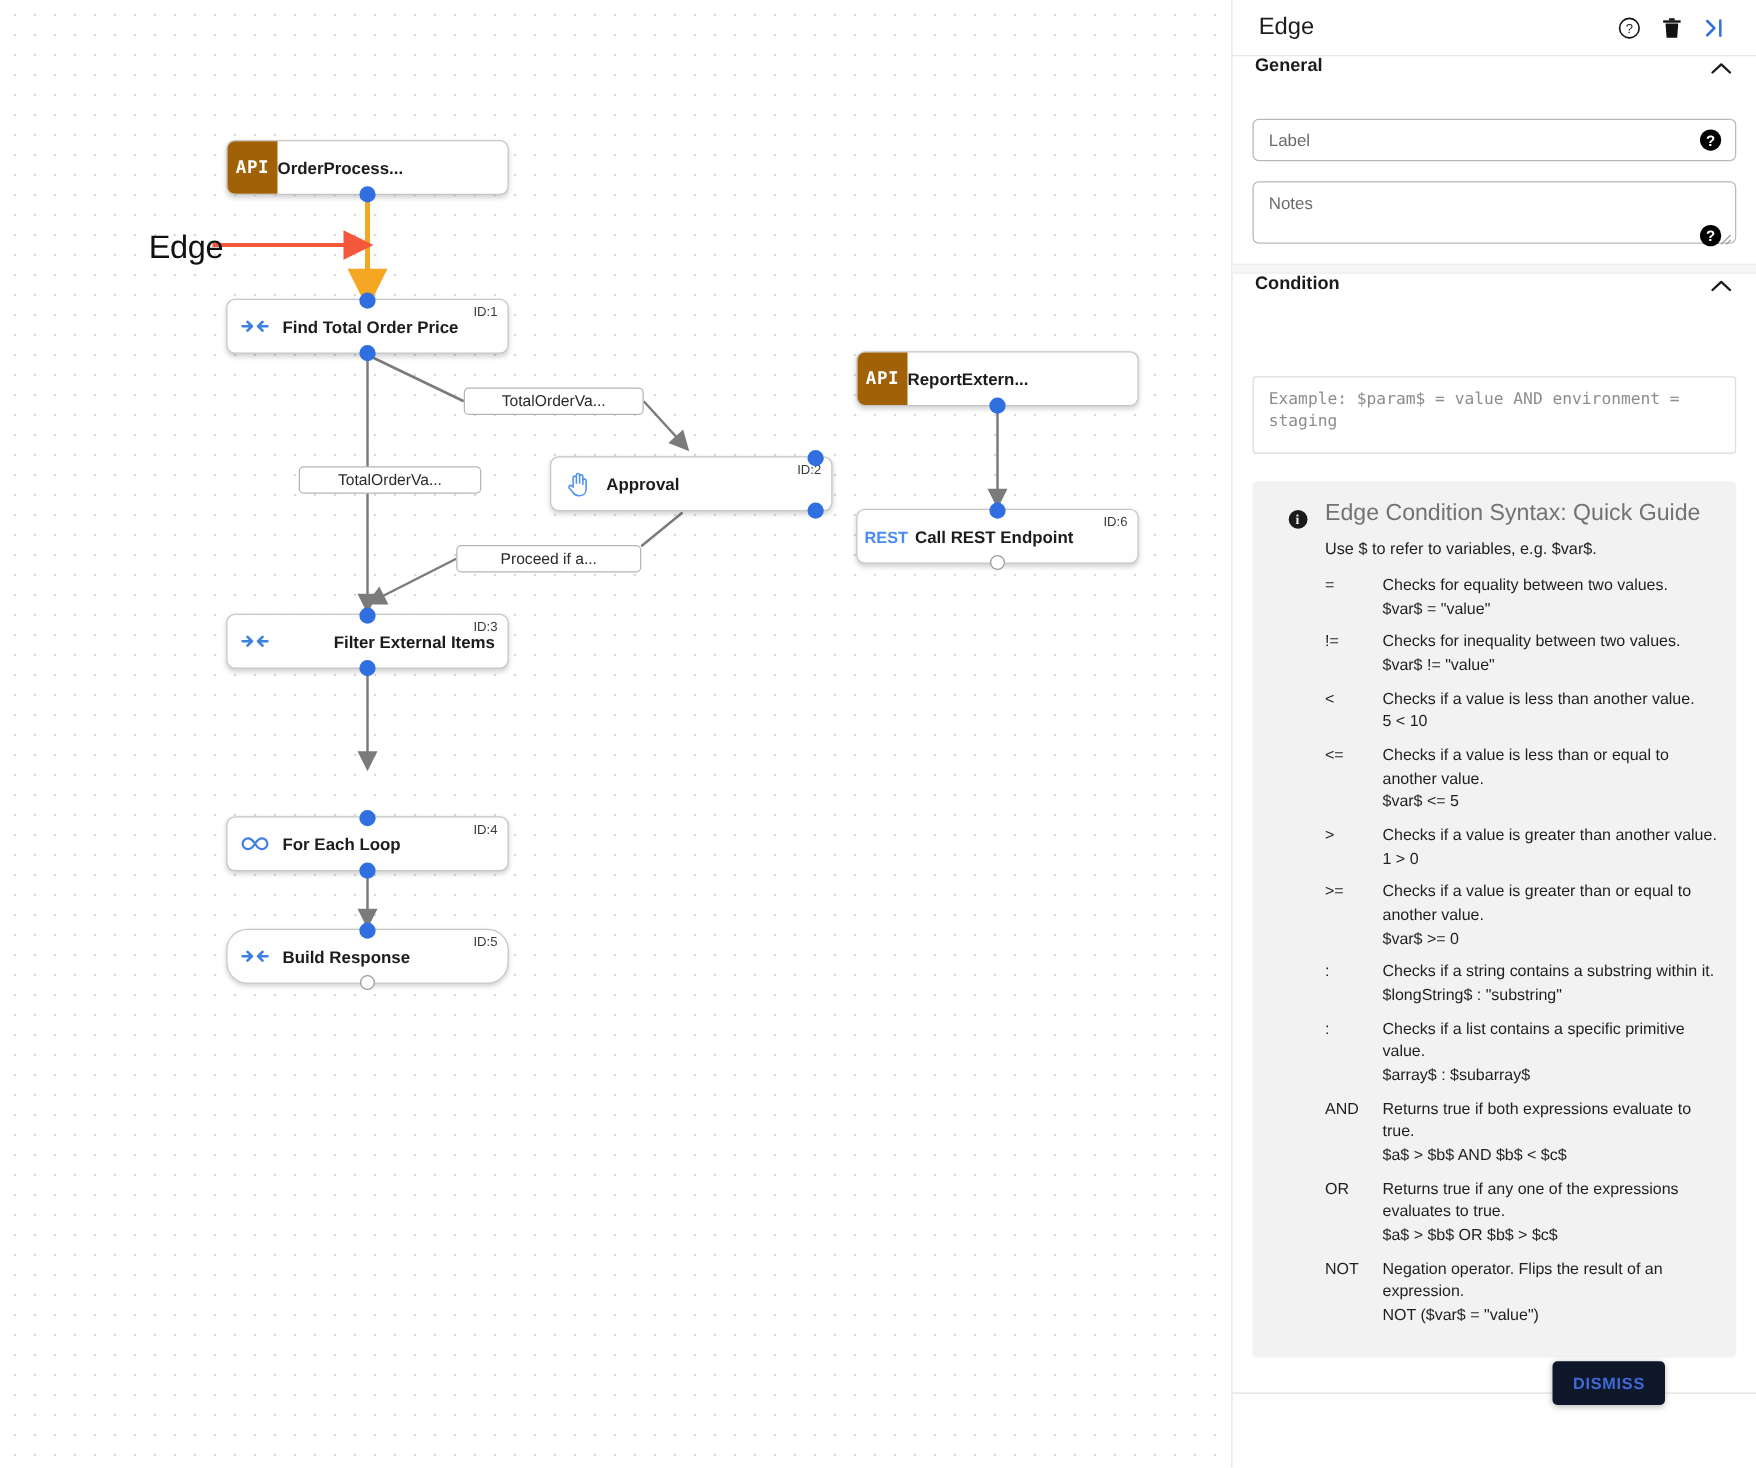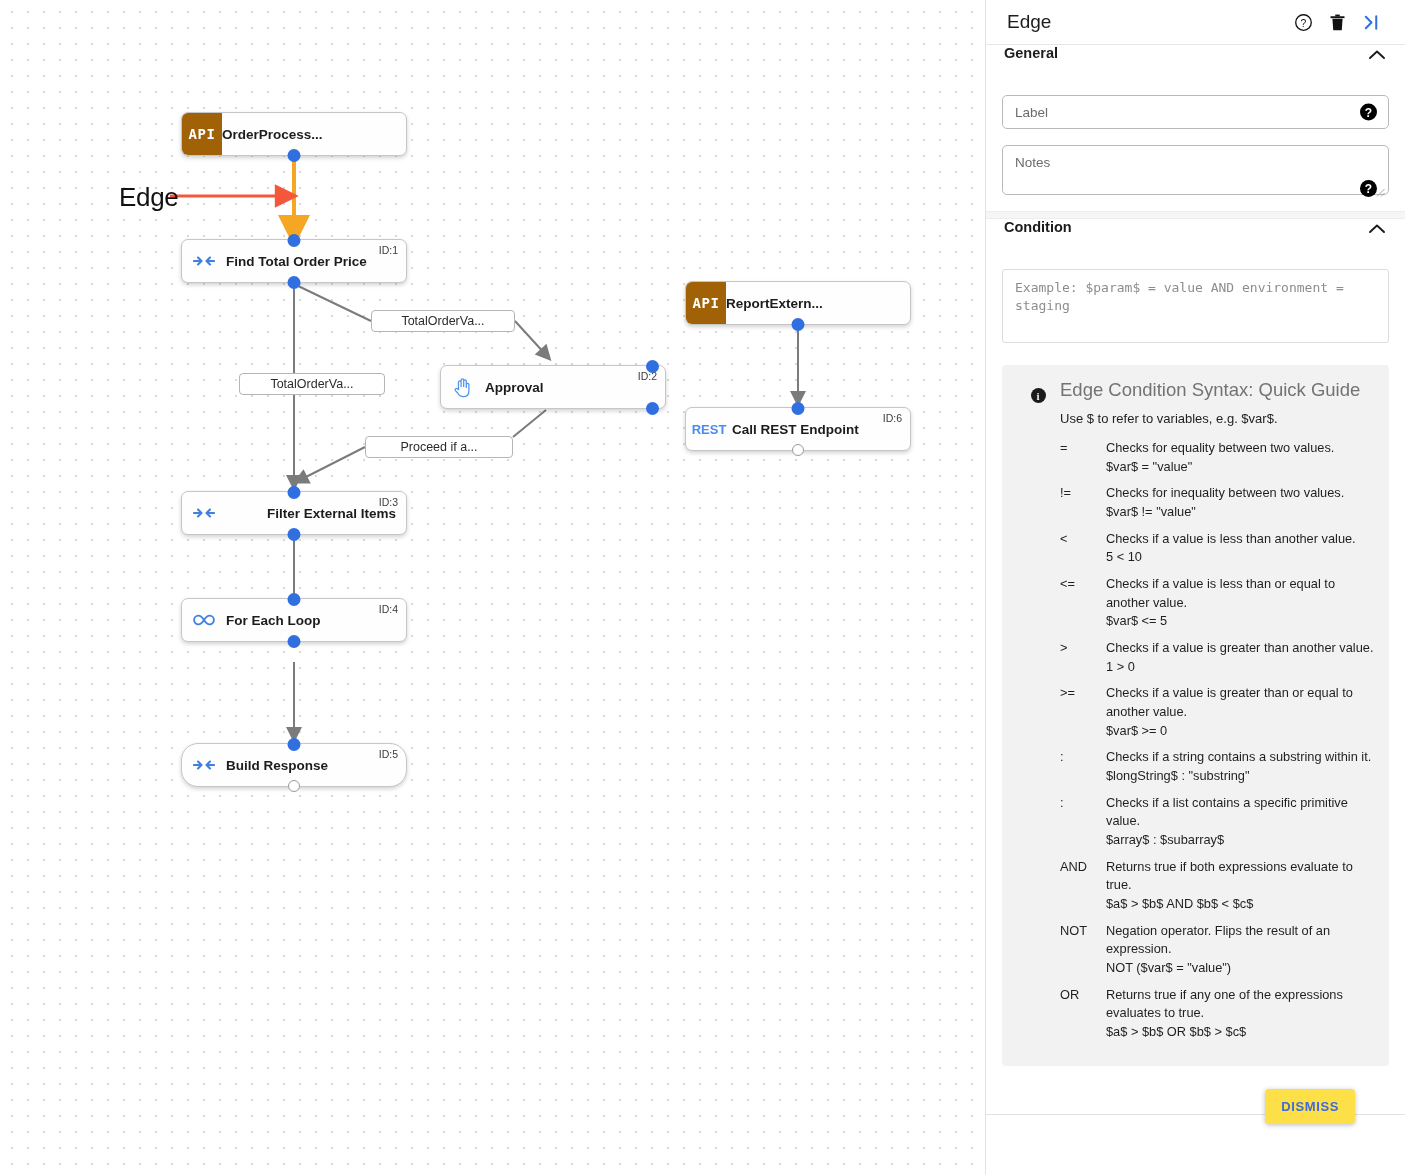--- a/index.html
+++ b/index.html
@@ -181,27 +181,28 @@
   .field.multi .fhelp { top: 34px; }
   .resize-grip {
     position: absolute; right: 3px; bottom: 2px;
     width: 9px; height: 9px;
     cursor: nwse-resize;
   }
 
   .cond-box {
     border: 1px solid #dcdcdc;
     border-radius: 3px;
-    height: 74px;
+    height: 62px;
     padding: 9px 12px;
     font-family: "DejaVu Sans Mono", monospace;
     font-size: 13px;
     color: #8d8d8d;
     line-height: 1.42;
     margin-bottom: 22px;
+    margin-top: 32px;
   }
 
   .guide {
     background: #f2f2f2;
     border-radius: 4px;
     padding: 14px 14px 16px 14px;
     display: flex;
     gap: 0px;
   }
   .guide-ico { flex: 0 0 44px; display: flex; justify-content: center; padding-top: 9px; }
@@ -220,22 +221,22 @@
   .guide-table td.op { width: 46px; padding-right: 6px; white-space: nowrap; }
   .guide-table td.desc .ex { display: block; }
 
   #panel-footer {
     height: 60px; flex: 0 0 60px;
     border-top: 1px solid #e2e2e2;
     position: relative;
   }
   #dismiss-btn {
     position: absolute;
-    right: 50px; top: -26px;
-    background: #fde047;
+    right: 73px; top: -26px;
+    background: #0f172a;
     color: #3f6ad8;
     border: none;
     border-radius: 4px;
     padding: 10px 16px;
     font-size: 13px;
     font-weight: 700;
     letter-spacing: 0.6px;
     box-shadow: 0 1px 5px rgba(0,0,0,0.26);
     cursor: pointer;
     font-family: "Liberation Sans", sans-serif;
@@ -315,21 +316,21 @@
         <svg width="22" height="16" viewBox="0 0 22 16">
             <path d="M1 8 H8 M5 4.5 L8.5 8 L5 11.5 M21 8 H14 M17 4.5 L13.5 8 L17 11.5" stroke="#3f7fe0" stroke-width="2.1" fill="none" stroke-linecap="round" stroke-linejoin="round"></path>
           </svg>
       </div>
       <div class="ntitle">Filter External Items</div>
       <div class="nid">ID:3</div>
       <div class="port top"></div>
       <div class="port bot"></div>
     </div>
 
-    <div class="node" style="left:181px; top:598px; width:226px;">
+    <div class="node" style="left:181px; top:653px; width:226px;">
       <div class="ico">
         <svg width="26" height="14" viewBox="0 0 26 14">
             <path d="M13 7 c-2-3.2-3.6-4.3-5.6-4.3 a4.3 4.3 0 0 0 0 8.6 c2 0 3.6-1.1 5.6-4.3 2-3.2 3.6-4.3 5.6-4.3 a4.3 4.3 0 0 1 0 8.6 c-2 0-3.6-1.1-5.6-4.3 z" stroke="#3f7fe0" stroke-width="1.8" fill="none"></path>
           </svg>
       </div>
       <div class="ntitle">For Each Loop</div>
       <div class="nid">ID:4</div>
       <div class="port top"></div>
       <div class="port bot"></div>
     </div>
@@ -479,26 +480,26 @@
                   </tr>
                   <tr>
                     <td class="op">:</td>
                     <td class="desc"><span>Checks if a list contains a specific primitive value.</span><span class="ex">$array$ : $subarray$</span></td>
                   </tr>
                   <tr>
                     <td class="op">AND</td>
                     <td class="desc"><span>Returns true if both expressions evaluate to true.</span><span class="ex">$a$ &gt; $b$ AND $b$ &lt; $c$</span></td>
                   </tr>
                   <tr>
+                    <td class="op">OR</td>
+                    <td class="desc"><span>Returns true if any one of the expressions evaluates to true.</span><span class="ex">$a$ &gt; $b$ OR $b$ &gt; $c$</span></td>
+                  </tr>
+                  <tr>
                     <td class="op">NOT</td>
                     <td class="desc"><span>Negation operator. Flips the result of an expression.</span><span class="ex">NOT ($var$ = "value")</span></td>
-                  </tr>
-                  <tr>
-                    <td class="op">OR</td>
-                    <td class="desc"><span>Returns true if any one of the expressions evaluates to true.</span><span class="ex">$a$ &gt; $b$ OR $b$ &gt; $c$</span></td>
                   </tr>
                 </tbody>
             </table>
           </div>
         </div>
       </div>
     </div>
 
     <div id="panel-footer">
       <button id="dismiss-btn">DISMISS</button>

